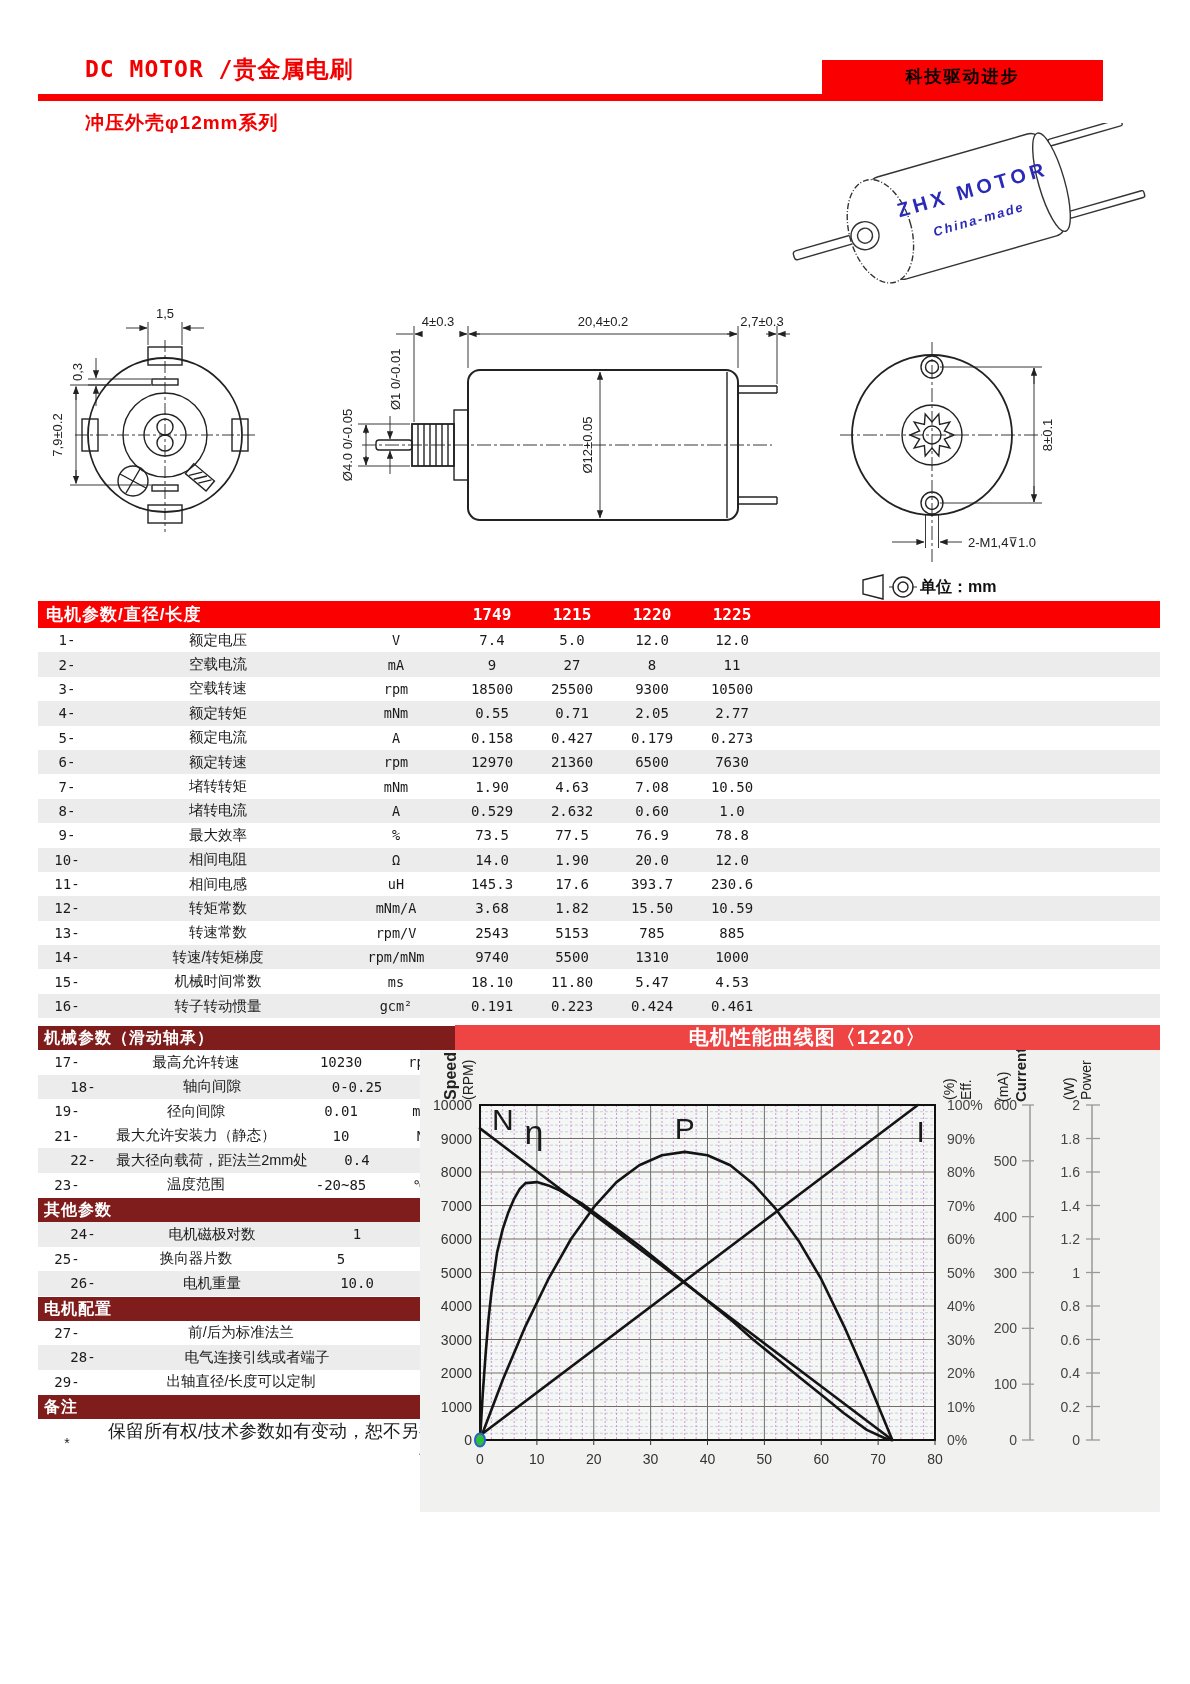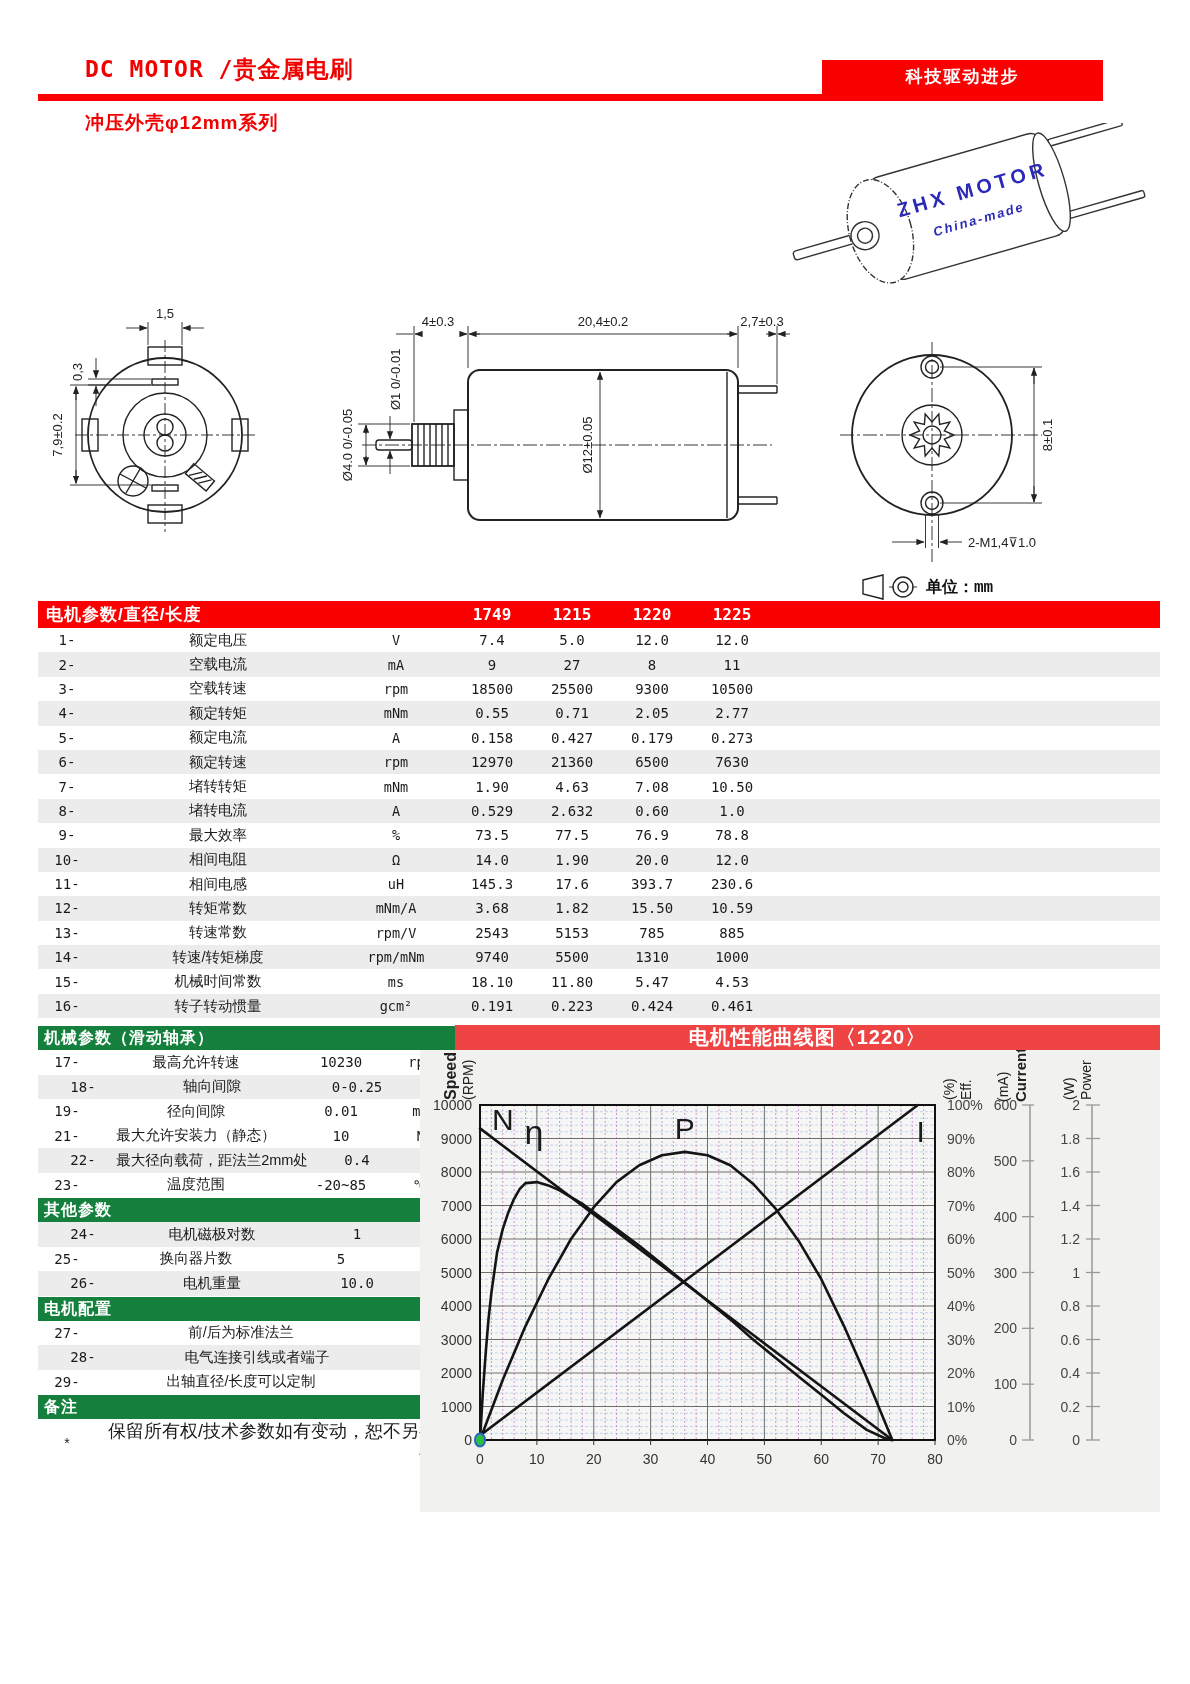--- a/index.html
+++ b/index.html
@@ -3,42 +3,42 @@
 <meta charset="utf-8">
 <style>
   html,body{margin:0;padding:0;background:#fff;}
   body{font-family:"Liberation Sans","DejaVu Sans",sans-serif;color:#1a1a1a;}
   .page{position:relative;width:1190px;height:1620px;background:#fff;overflow:hidden;}
   .mono{font-family:"DejaVu Sans Mono","Liberation Mono",monospace;}
   .abs{position:absolute;}
   
   .title{position:absolute;left:85px;top:54px;font-size:23px;font-weight:bold;color:#f20000;
          font-family:"DejaVu Sans Mono","Liberation Mono",monospace;letter-spacing:1px;}
-  .badge{position:absolute;left:822px;top:60px;width:281px;height:34px;background:#fa0000;color:#ffffff;
+  .badge{position:absolute;left:822px;top:60px;width:281px;height:34px;background:#fa0000;color:#000000;
          font-size:17px;font-weight:bold;text-align:center;line-height:34px;letter-spacing:2px;}
   .rule{position:absolute;left:38px;top:94px;width:1065px;height:7px;background:#fa0000;}
   .subtitle{position:absolute;left:85px;top:110px;font-size:19px;font-weight:bold;color:#f20000;letter-spacing:1px;}
   
-  .unit-row{position:absolute;left:858px;top:572px;display:flex;align-items:center;gap:6px;font-family:Liberation Mono, monospace;}
+  .unit-row{position:absolute;left:858px;top:572px;display:flex;align-items:center;}
   .unit-label{font-size:16px;font-weight:bold;color:#111;}
   
   #main-table{position:absolute;left:38px;top:601px;width:1122px;}
   .mt-head{display:grid;grid-template-columns:414px 80px 80px 80px 80px 1fr;height:27px;align-items:center;
            background:#fa0000;color:#fff;font-weight:bold;}
   .mt-head .h-label{font-size:17px;padding-left:8px;letter-spacing:1px;}
   .mt-head .h-model{font-size:16px;text-align:center;font-family:"DejaVu Sans Mono","Liberation Mono",monospace;}
   .mt-row{display:grid;grid-template-columns:58px 244px 112px 80px 80px 80px 80px 1fr;height:24.4px;align-items:center;font-size:14px;}
   .mt-row.stripe{background:#ececec;}
   .c-no{text-align:center;font-size:14px;}
   .c-name{text-align:center;font-size:14.5px;}
   .c-unit{text-align:center;font-size:13.5px;}
   .c-v{text-align:center;font-size:14px;}
   
   #left-col{position:absolute;left:38px;top:1025px;width:417px;}
-  .sec-head{height:24px;line-height:24px;background:#15803d;color:#fff;font-size:16px;font-weight:bold;
+  .sec-head{height:24px;line-height:24px;background:#7f1d1d;color:#fff;font-size:16px;font-weight:bold;
             padding-left:6px;letter-spacing:1px;margin-top:1px;}
   .lrow{display:grid;grid-template-columns:58px 200px 90px 69px;height:24.5px;align-items:center;font-size:14px;}
   .lrow.stripe{background:#ececec;padding-left:16px;}
   .c-val{text-align:center;font-size:14px;}
   .c-unit2{text-align:center;font-size:13.5px;}
   .c-wide{grid-column:2/4;text-align:center;font-size:14.5px;}
   .lrow.note{grid-template-columns:58px 1fr;height:42px;}
   .c-note{font-size:18px;text-align:right;}
   
   .chart-head{position:absolute;left:455px;top:1025px;width:705px;height:25px;background:#ef4444;color:#fff;

